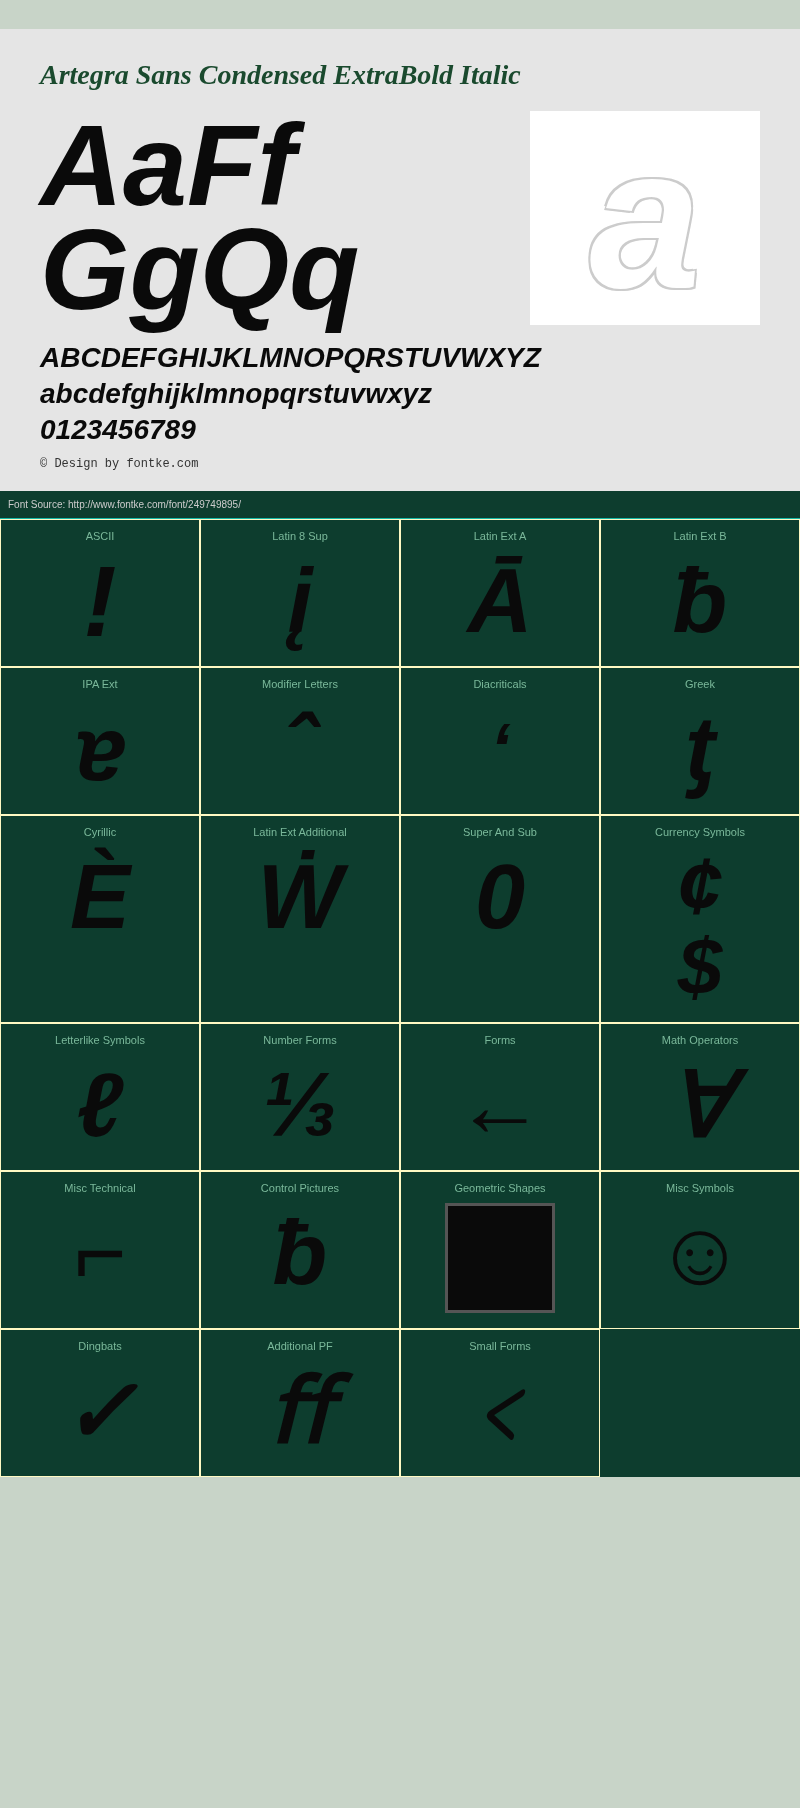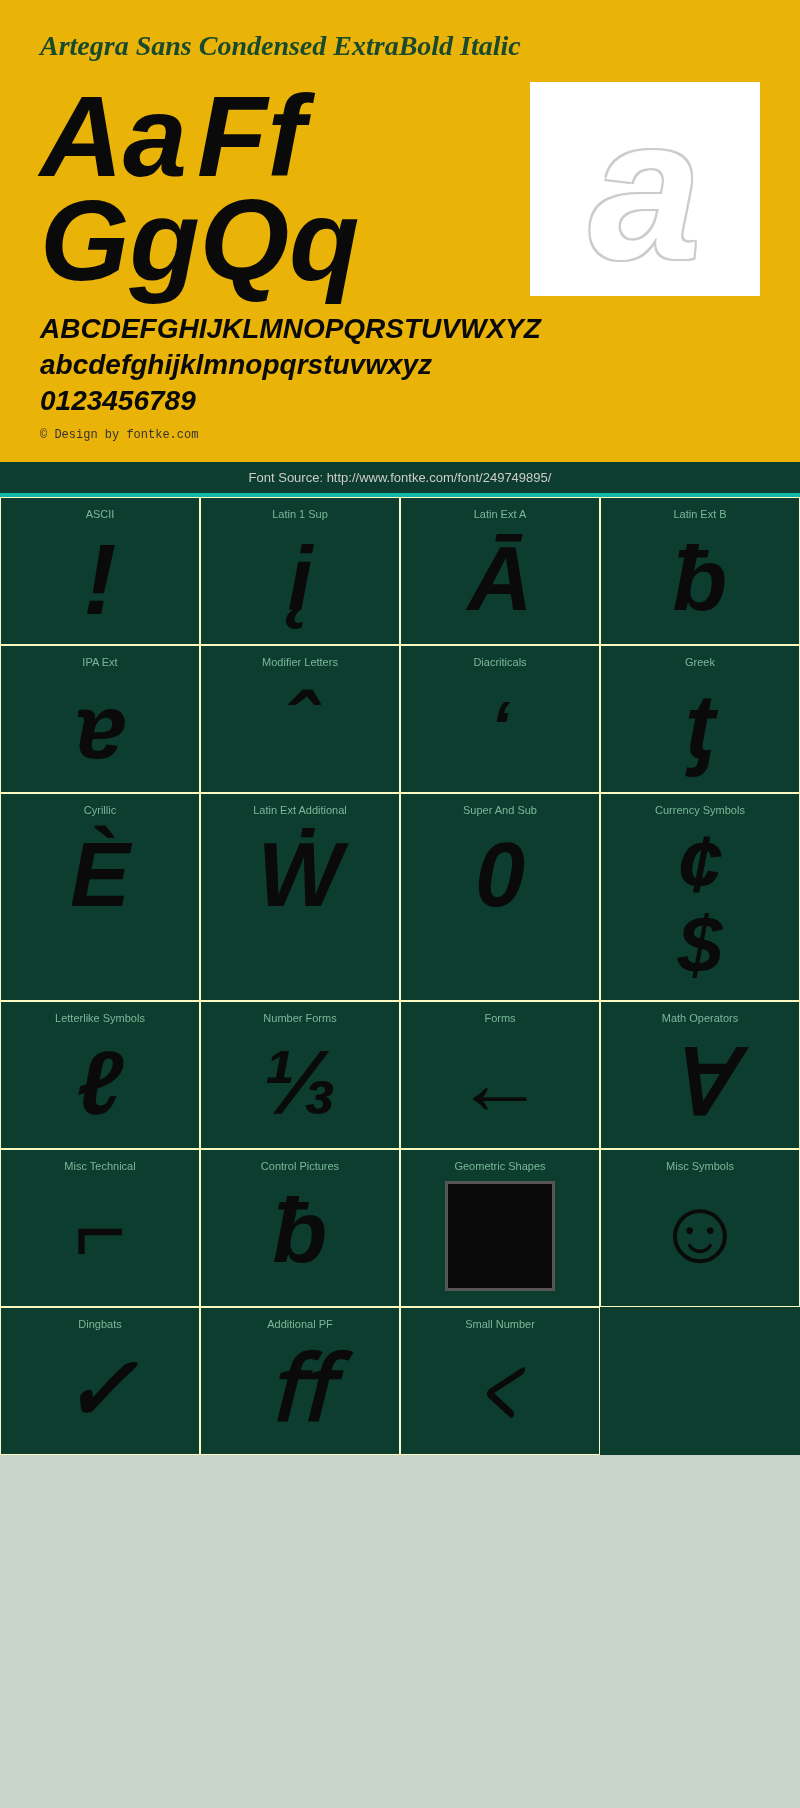--- a/index.html
+++ b/index.html
@@ -4,23 +4,24 @@
   <style>
     * { margin: 0; padding: 0; box-sizing: border-box; }
     body {
       width: 800px;
       background: #c8d4c8;
       font-family: Georgia, serif;
     }
 
     
     .top-section {
-      background: #eab308;
+      background: #e5e5e5;
       padding: 30px 40px 20px 40px;
       position: relative;
+      margin-top: 29px;
     }
 
     .font-title {
       font-family: Georgia, serif;
       font-style: italic;
       font-weight: bold;
       font-size: 28px;
       color: #1a4a2e;
       margin-bottom: 20px;
     }
@@ -46,26 +47,25 @@
       font-family: Liberation Mono, monospace;
     }
 
     
     .dark-section {
       background: #0d3d2e;
       padding: 0;
     }
 
     .font-source {
-      text-align: center;
       color: #ccc;
-      font-size: 13px;
+      font-size: 10px;
       padding: 8px;
       font-family: Arial, sans-serif;
-      border-bottom: 4px solid #14b8a6;
+      border-bottom: 1px solid #14b8a6;
     }
 
     .glyphs-grid {
       display: grid;
       grid-template-columns: repeat(4, 1fr);
     }
 
     .glyph-cell {
       border: 1px solid #fef9c3;
       padding: 10px 5px 15px 5px;
@@ -98,21 +98,21 @@
     }
   </style>
 </head>
 <body>
 
 <div class="top-section">
   <div class="font-title">Artegra Sans Condensed ExtraBold Italic</div>
 
   <div style="display:flex; align-items:stretch; margin-bottom:15px;">
     <div style="flex:1;">
-      <div style="display:flex; align-items:flex-start; gap:10px;">
+      <div style="display:flex; align-items:flex-start; ">
         <div style="font-size:115px; font-weight:900; font-style:italic; color:#0a0a0a; font-family:'Arial Black', Impact, sans-serif; line-height:0.95;">Aa</div>
         <div style="font-size:115px; font-weight:900; font-style:italic; color:#0a0a0a; font-family:'Arial Black', Impact, sans-serif; line-height:0.95;">Ff</div>
       </div>
       <div style="display:flex; align-items:flex-start; margin-top:-5px;">
         <div style="font-size:115px; font-weight:900; font-style:italic; color:#0a0a0a; font-family:'Arial Black', Impact, sans-serif; line-height:0.95;">Gg</div>
         <div style="font-size:115px; font-weight:900; font-style:italic; color:#0a0a0a; font-family:'Arial Black', Impact, sans-serif; line-height:0.95;">Qq</div>
       </div>
     </div>
     <div style="background:white; width:230px; display:flex; align-items:center; justify-content:center; margin-left:10px;">
       <div style="font-size:200px; font-weight:900; font-style:italic; color:white; font-family:'Arial Black', Impact, sans-serif; line-height:1; text-shadow: -2px -2px 0 #ccc, 2px -2px 0 #ccc, -2px 2px 0 #ccc, 2px 2px 0 #ccc;">a</div>
@@ -131,21 +131,21 @@
 <div class="dark-section">
   <div class="font-source">Font Source: http://www.fontke.com/font/249749895/</div>
 
   <div class="glyphs-grid">
 
     <div class="glyph-cell">
       <div class="glyph-category">ASCII</div>
       <div class="glyph-char" style="font-size:100px; color:#0a0a0a;">!</div>
     </div>
     <div class="glyph-cell">
-      <div class="glyph-category">Latin 1 Sup</div>
+      <div class="glyph-category">Latin 8 Sup</div>
       <div class="glyph-char" style="font-size:90px; color:#0a0a0a;">į</div>
     </div>
     <div class="glyph-cell">
       <div class="glyph-category">Latin Ext A</div>
       <div class="glyph-char" style="font-size:90px; color:#0a0a0a;">Ā</div>
     </div>
     <div class="glyph-cell">
       <div class="glyph-category">Latin Ext B</div>
       <div class="glyph-char" style="font-size:90px; color:#0a0a0a;">ƀ</div>
     </div>
@@ -224,17 +224,17 @@
     </div>
     <div class="glyph-cell">
       <div class="glyph-category">Dingbats</div>
       <div class="glyph-char" style="font-size:90px; color:#0a0a0a;">✓</div>
     </div>
     <div class="glyph-cell">
       <div class="glyph-category">Additional PF</div>
       <div class="glyph-char" style="font-size:90px; color:#0a0a0a;">ﬀ</div>
     </div>
     <div class="glyph-cell">
-      <div class="glyph-category">Small Number</div>
+      <div class="glyph-category">Small Forms</div>
       <div class="glyph-char" style="font-size:90px; color:#0a0a0a;">﹤</div>
     </div>
   </div>
 </div>
 
 </body></html>

